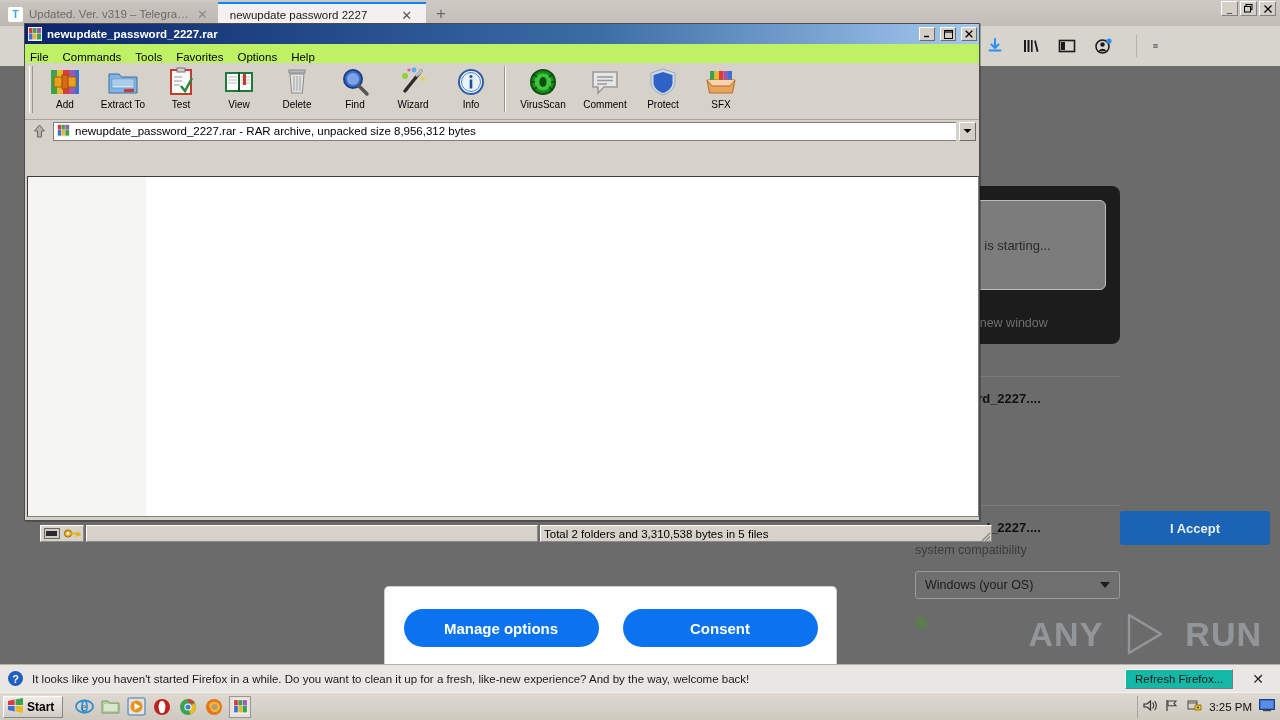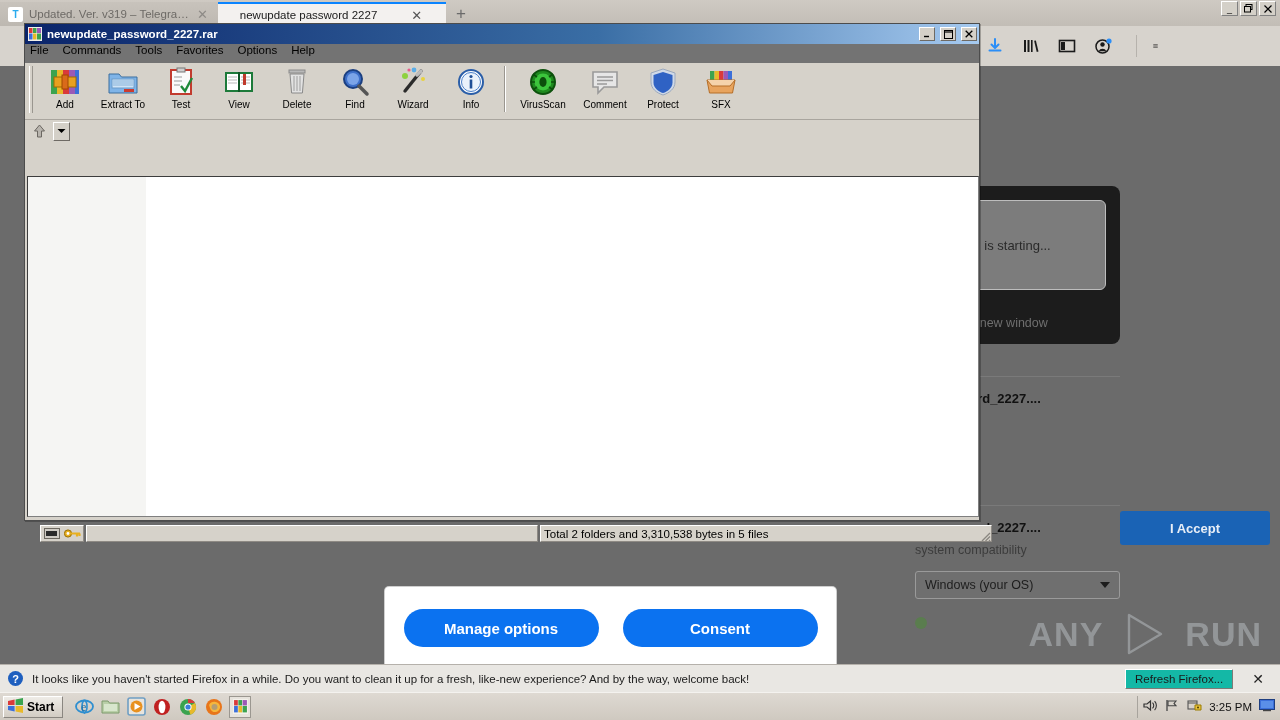--- a/index.html
+++ b/index.html
@@ -12,21 +12,21 @@
   #screen { position: relative; width: 1280px; height: 720px; overflow: hidden; }
 
   
   .fx-window { position:absolute; left:0; top:0; width:1280px; height:692px; background:#d7d3cd; }
 
   .fx-tabbar { position:absolute; left:0; top:0; width:1280px; height:26px;
                background:linear-gradient(#cfcac3,#c2bdb6); display:flex; align-items:flex-end; }
   .fx-tab { height:24px; display:flex; align-items:center; gap:6px; padding:0 8px; font-size:11.5px;
             color:#3a3a3a; position:relative; }
   .fx-tab.inactive { width:218px; background:linear-gradient(#c8c3bc,#bdb8b1); color:#6d6a66; }
-  .fx-tab.active { width:228px; background:#f3f1ef; border-top:2px solid #0a84ff;
+  .fx-tab.active { width:208px; background:#f3f1ef; border-top:2px solid #0a84ff;
                    color:#1a1a1a; justify-content:center;text-align:center; }
   .fx-tab .favicon { width:15px; height:15px; background:#fff; border-radius:2px;
                      display:flex; align-items:center; justify-content:center;
                      font-size:10px; font-weight:bold; color:#2aabee; flex:0 0 auto; }
   .fx-tab .tlabel { white-space:nowrap; overflow:hidden; text-overflow:ellipsis; flex:1 1 auto; }
   .fx-tab.active .tlabel { flex:0 1 auto; }
   .fx-tab .tclose { font-size:13px; color:#555; flex:0 0 auto; padding:0 2px; line-height:1; }
   .fx-tab.inactive .tclose { color:#8d8a86; }
   .fx-newtab { font-size:17px; color:#6a6a6a; padding:0 10px; height:24px;
                display:flex; align-items:center; }
@@ -117,22 +117,22 @@
          background:#d6d2ca; border:1px solid #4c4c4c;
          box-shadow:1px 1px 0 rgba(0,0,0,.25); }
   .rar-title { height:20px; background:linear-gradient(90deg,#0a246a,#3a6ea5 60%,#a6caf0);
                display:flex; align-items:center; padding:0 2px 0 3px; gap:5px; }
   .rar-title .rar-ico { width:14px; height:14px; }
   .rar-title .ttxt { font-size:11.5px; font-weight:bold; color:#fff; flex:1 1 auto; }
   .rar-wbtn { width:16px; height:14px; background:#d4d0c8; border:1px solid #fff;
               border-right-color:#6e6a64; border-bottom-color:#6e6a64;
               display:flex; align-items:center; justify-content:center;
               font-size:9px; color:#000; line-height:1; }
-  .rar-menu { height:19px; display:flex; align-items:flex-start; padding-left:5px; gap:14px;
-              font-size:11.5px; color:#000; background:#737373; }
+  .rar-menu { height:19px; display:flex; align-items:flex-end; padding-left:5px; gap:14px;
+              font-size:11.5px; color:#000; background:#bef264; }
   .rar-toolbar { height:57px; background:#d6d2ca; display:flex; align-items:flex-start;
                  border-bottom:1px solid #a9a59e; position:relative; }
   .rar-grip { width:4px; height:47px; margin:3px 3px 0 4px;
               border-left:1px solid #fff; border-right:1px solid #9a968f; }
   .tb-btn { width:58px; height:52px; display:flex; flex-direction:column; align-items:center;
             justify-content:flex-start; padding-top:4px; gap:2px; }
   .tb-btn .lbl { font-size:10px; color:#000; }
   .tb-sep { width:2px; height:46px; margin:3px 4px 0 4px;
             border-left:1px solid #9a968f; border-right:1px solid #fff; }
 
@@ -458,20 +458,34 @@
         <span class="lbl">SFX</span>
       </div>
     </div>
 
     <div class="rar-addr">
       <span class="addr-up">
         <svg width="13" height="14" viewBox="0 0 13 14">
             <path d="M6.5 1 L11.5 7 H8.5 V13 H4.5 V7 H1.5 Z" fill="#b8b4ad" stroke="#6b6761"></path>
           </svg>
       </span>
+      <span class="addr-box">
+        <span>
+          <svg width="13" height="13" viewBox="0 0 14 14">
+            <rect x="0" y="0" width="14" height="14" fill="#f2f0ea"></rect>
+            <rect x="1" y="1" width="3.5" height="5" fill="#d93a3a"></rect>
+              <rect x="5" y="1" width="3.5" height="5" fill="#3ba34f"></rect>
+              <rect x="9" y="1" width="4" height="5" fill="#9b59b6"></rect>
+            <rect x="1" y="6.5" width="3.5" height="6" fill="#3b6fd9"></rect>
+              <rect x="5" y="6.5" width="3.5" height="6" fill="#e8b92a"></rect>
+              <rect x="9" y="6.5" width="4" height="6" fill="#3ba34f"></rect>
+          </svg>
+        </span>
+        <span>newupdate_password_2227.rar - RAR archive, unpacked size 8,956,312 bytes</span>
+      </span>
       <span class="addr-drop">
         <svg width="9" height="6" viewBox="0 0 9 6">
             <path d="M0.5 1 L4.5 5 L8.5 1 Z" fill="#000"></path>
           </svg>
       </span>
     </div>
 
     <div class="rar-list">
       <div class="col-left"></div>
     </div>

